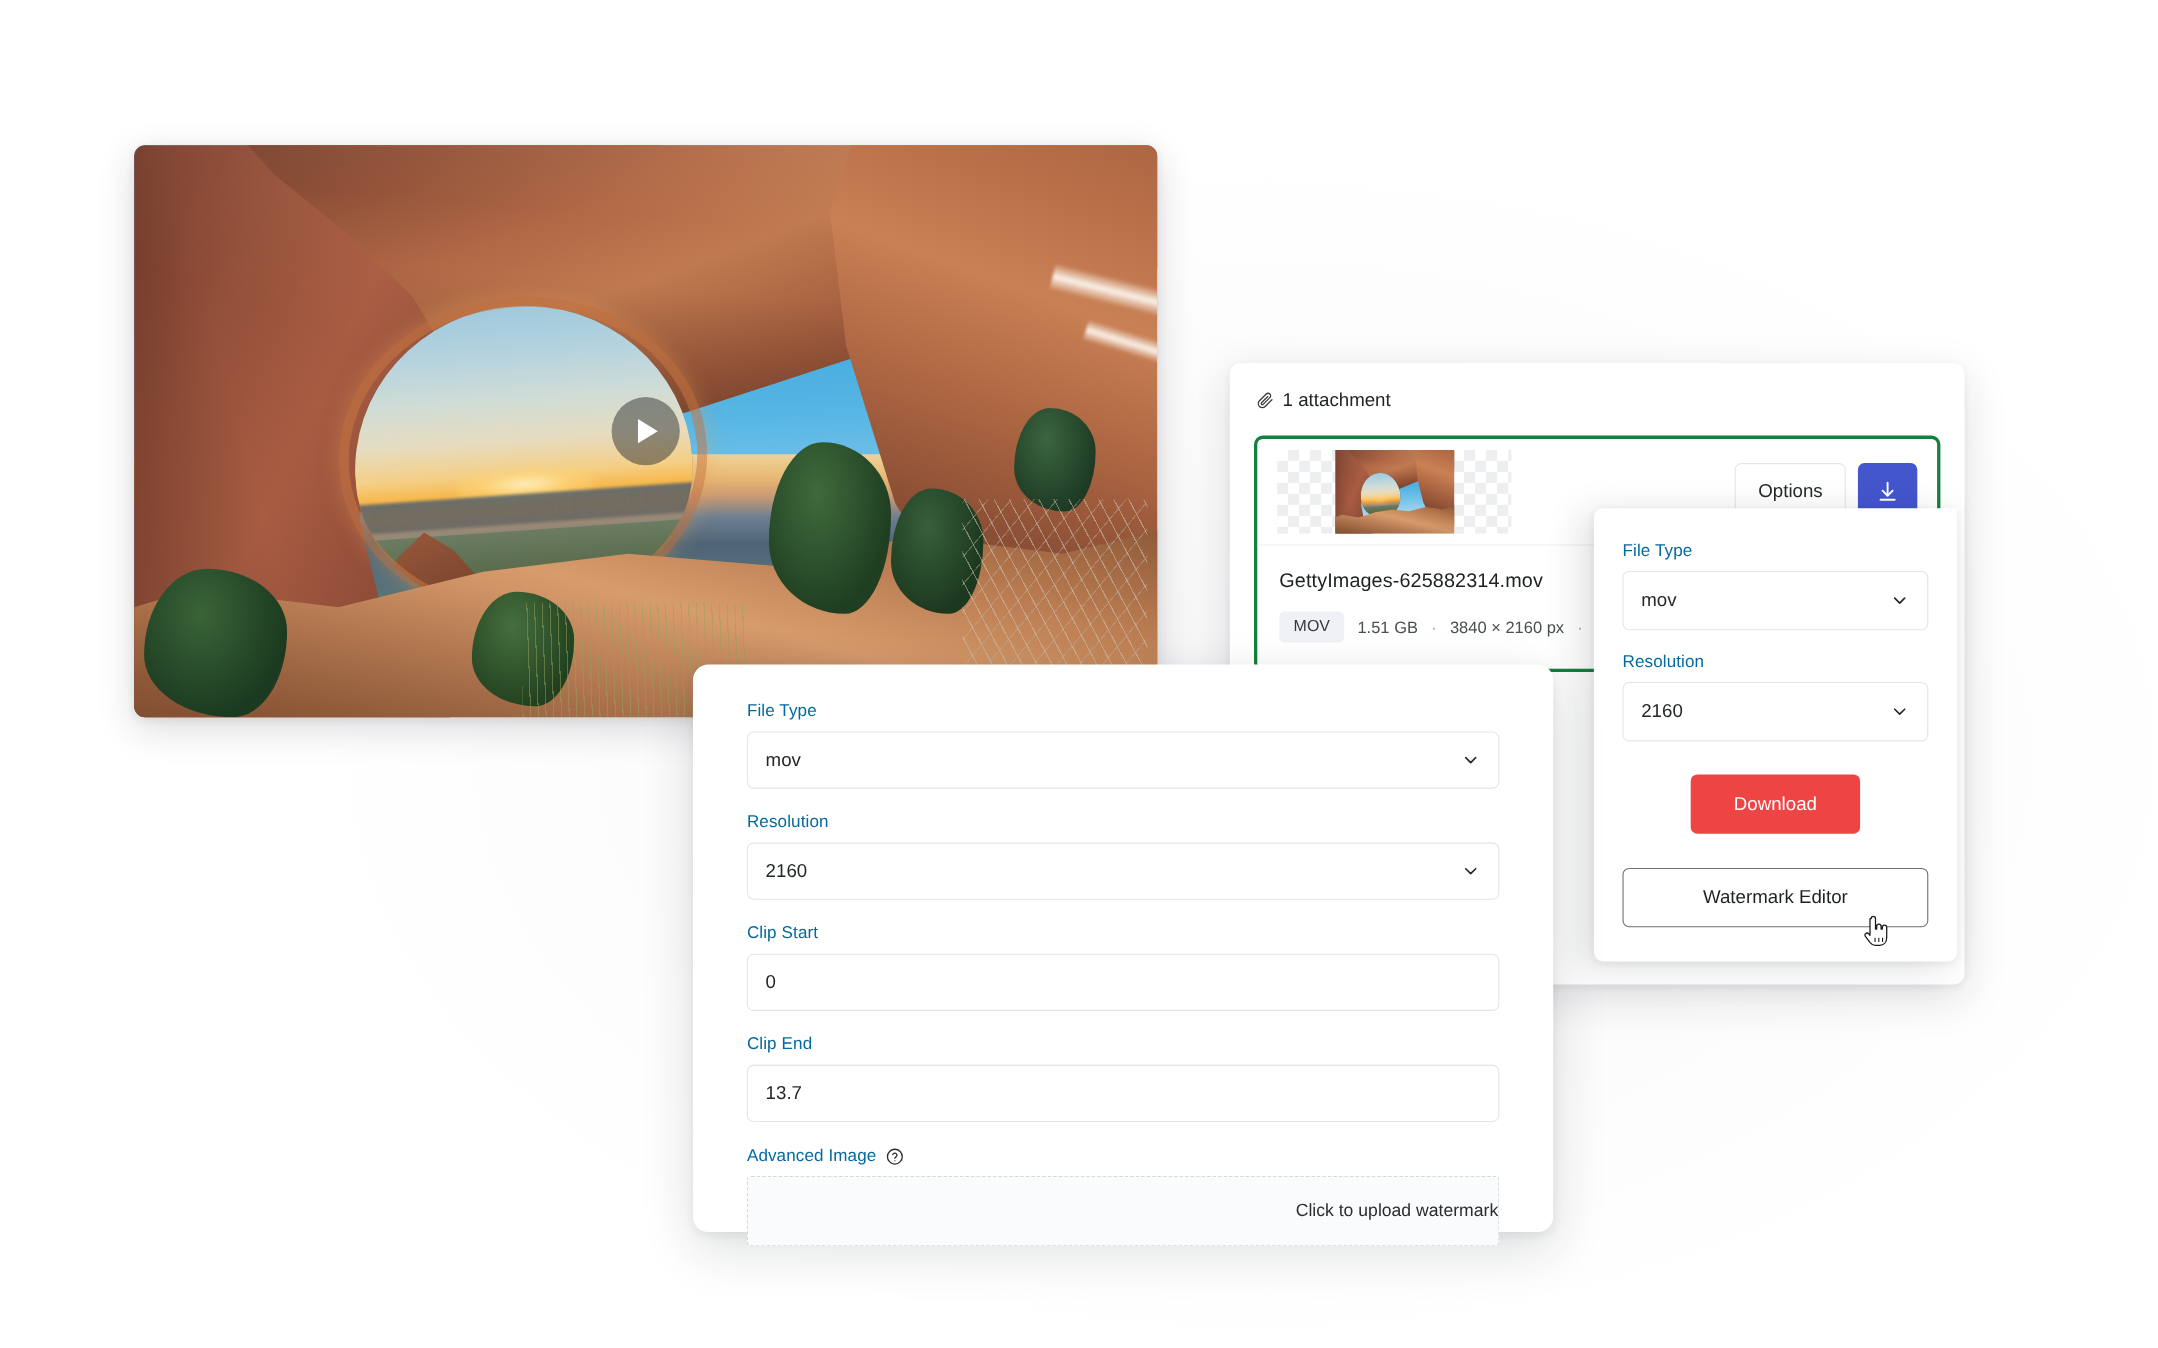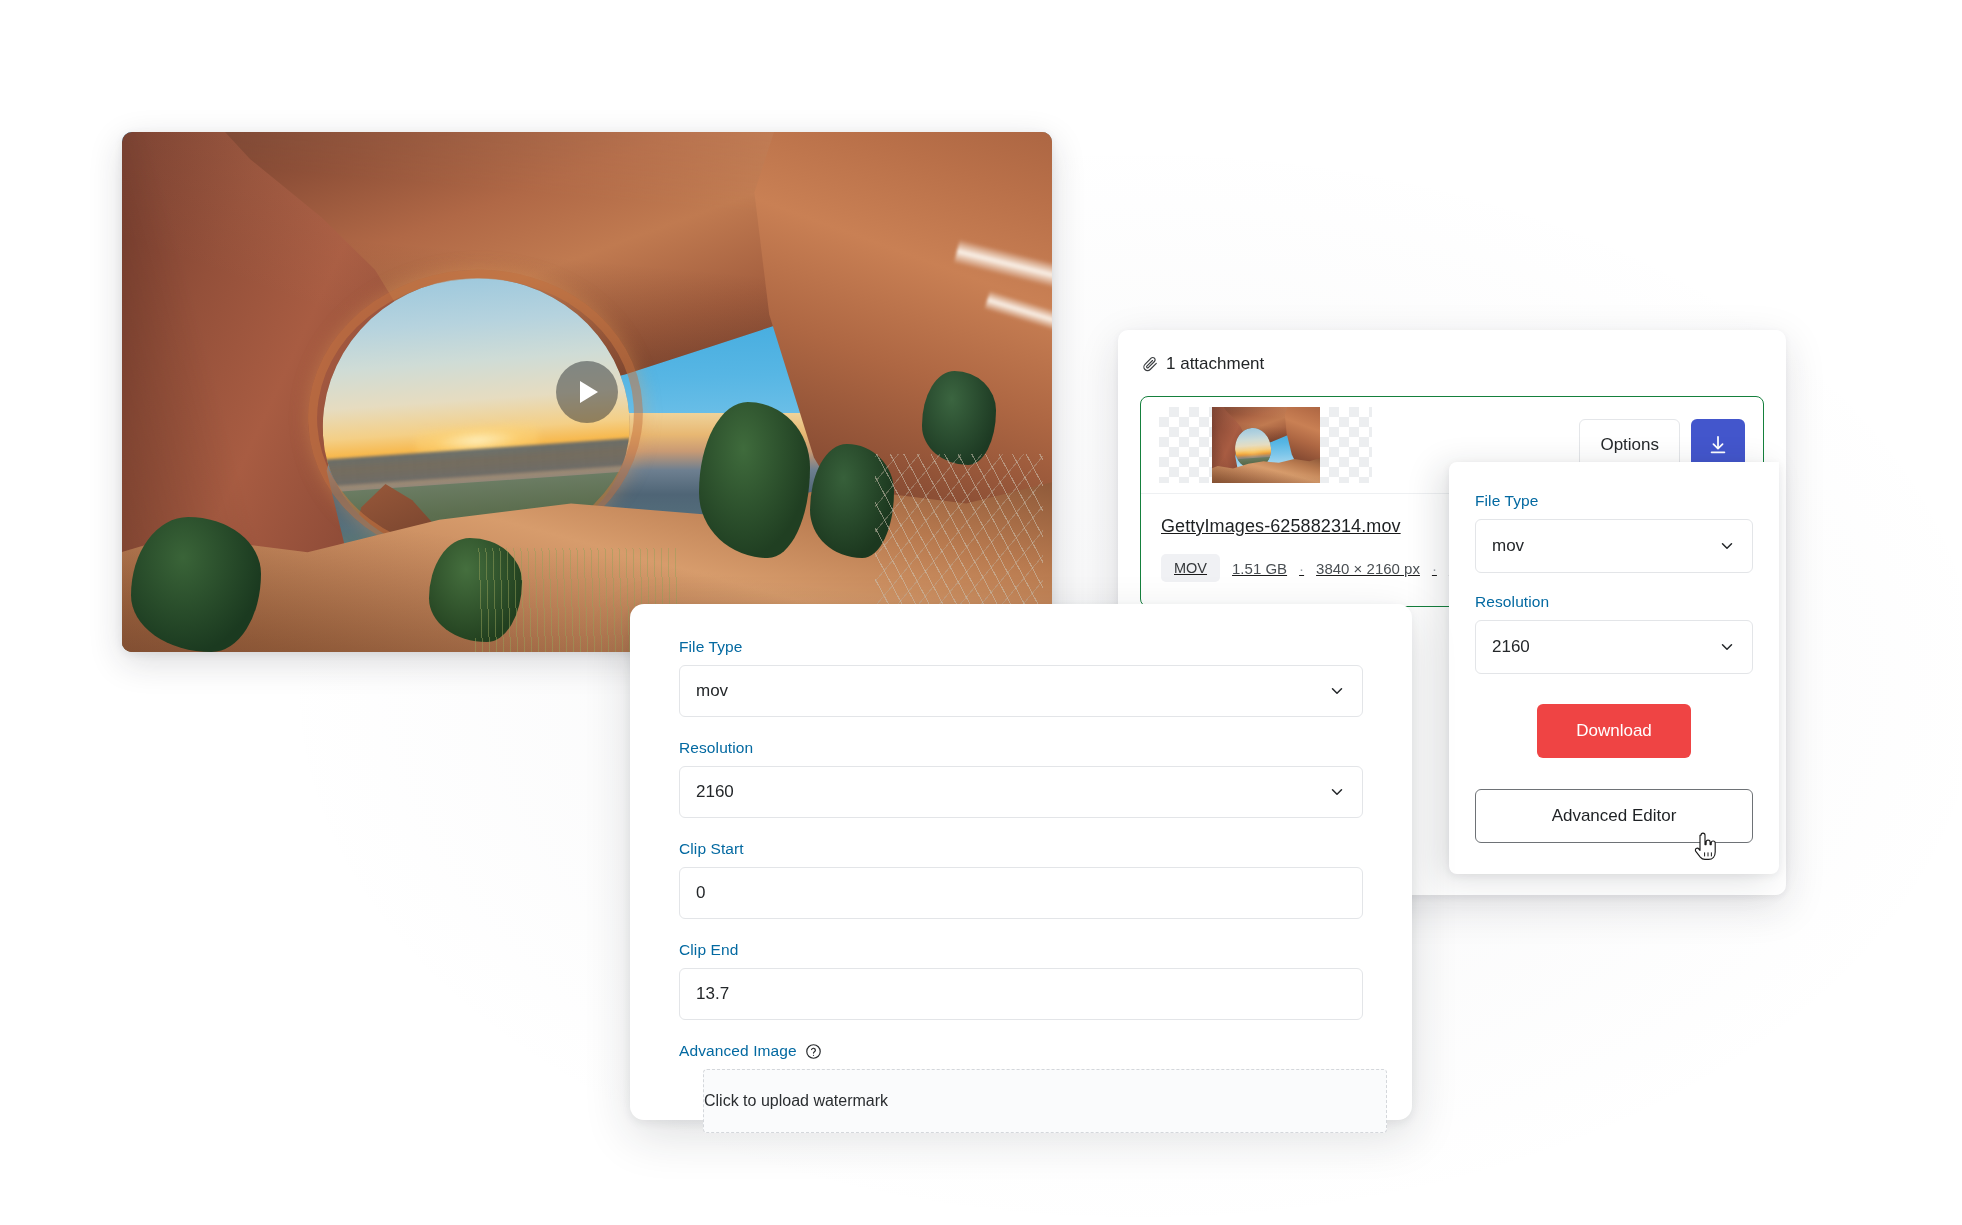--- a/index.html
+++ b/index.html
@@ -237,25 +237,24 @@
     padding: 22px 22px 0 22px;
   }
   .attach-head {
     display: flex; align-items: center; gap: 8px;
     font-size: 17px; color: #222527; padding: 2px 0 0 2px;
   }
   .clip-ico { width: 16px; height: 16px; display: block; }
 
   .attach-item {
     margin-top: 22px;
-    border: 1px solid #15803d;
+    border: 3px solid #15803d;
     border-radius: 8px;
     background: #ffffff;
     overflow: hidden;
-    text-decoration: underline;
   }
   .attach-preview {
     height: 97px;
     display: flex; align-items: center;
     padding: 0 18px;
     position: relative;
     border-bottom: 1px solid #eef0f2;
   }
   .thumb-wrap {
     width: 213px; height: 76px;
@@ -394,24 +393,23 @@
     font-family: inherit;
     cursor: pointer;
   }
 
   .dropzone {
     margin-top: 2px;
     width: 100%; height: 64px;
     border: 1px dashed #d4d7db;
     border-radius: 4px;
     background: #fafbfc;
-    display: flex; align-items: center; justify-content: flex-start;
+    display: flex; align-items: center; justify-content: flex-end;
     font-size: 16px; color: #2a2d30;
     cursor: pointer;
-    margin-left: 24px;
   }
 
   .help-ico { width: 17px; height: 17px; display: block; }
 
   
   .cursor-hand {
     position: absolute;
     left: 1692px; top: 832px;
     width: 26px; height: 34px;
     pointer-events: none;
@@ -527,21 +525,21 @@
     <div class="control">
       <span>2160</span>
       <svg class="chev" viewBox="0 0 24 24" fill="none" stroke="#24272a" stroke-width="2" stroke-linecap="round" stroke-linejoin="round">
           <path d="M6 9l6 6 6-6"></path>
         </svg>
     </div>
   </div>
 
   <button class="btn-download">Download</button>
 
-  <button class="btn-advanced">Advanced Editor</button>
+  <button class="btn-advanced">Watermark Editor</button>
 </div>
 
 <div class="form-panel">
 
   <div class="field">
     <span class="lbl">File Type</span>
     <div class="control">
       <span>mov</span>
       <svg class="chev" viewBox="0 0 24 24" fill="none" stroke="#24272a" stroke-width="2" stroke-linecap="round" stroke-linejoin="round">
           <path d="M6 9l6 6 6-6"></path>

